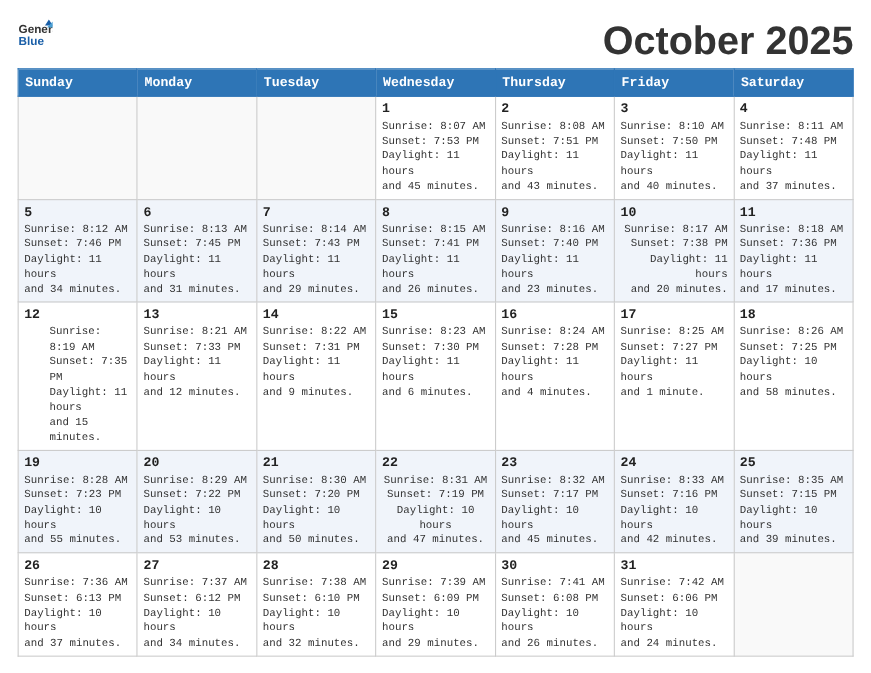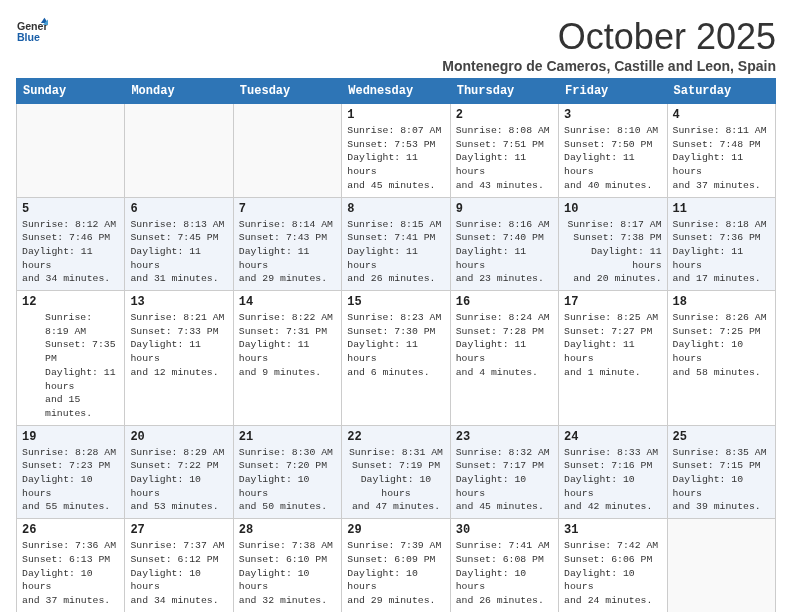--- a/index.html
+++ b/index.html
@@ -23,21 +23,21 @@
     }
     .logo-icon {
       width: 32px;
       height: 32px;
     }
     .title-block {
       text-align: right;
     }
     .calendar-title {
       font-size: 36px;
-      font-weight: normal;
+      font-weight: bold;
       color: #333;
     }
     .calendar-subtitle {
       font-size: 14px;
       color: #444;
       font-weight: bold;
     }
     .calendar-table {
       width: 100%;
       border-collapse: collapse;
@@ -86,21 +86,20 @@
   <div class="logo">
     <svg class="logo-icon" viewBox="0 0 36 36">
       <text x="1" y="16" font-size="12" font-weight="bold" fill="#333">General</text>
       <text x="1" y="28" font-size="12" font-weight="bold" fill="#1a5fa8">Blue</text>
       <polygon points="28,8 36,8 32,2" fill="#1a5fa8"></polygon>
       <polygon points="30,10 36,10 36,4" fill="#4a9fd4"></polygon>
     </svg>
   </div>
   <div class="title-block">
     <div class="calendar-title">October 2025</div>
-    <div class="calendar-subtitle">Montenegro de Cameros, Castille and Leon, Spain</div>
   </div>
 </div>
 
 <table class="calendar-table">
   <thead>
     <tr>
     <th>Sunday</th>
         <th>Monday</th>
         <th>Tuesday</th>
         <th>Wednesday</th>

